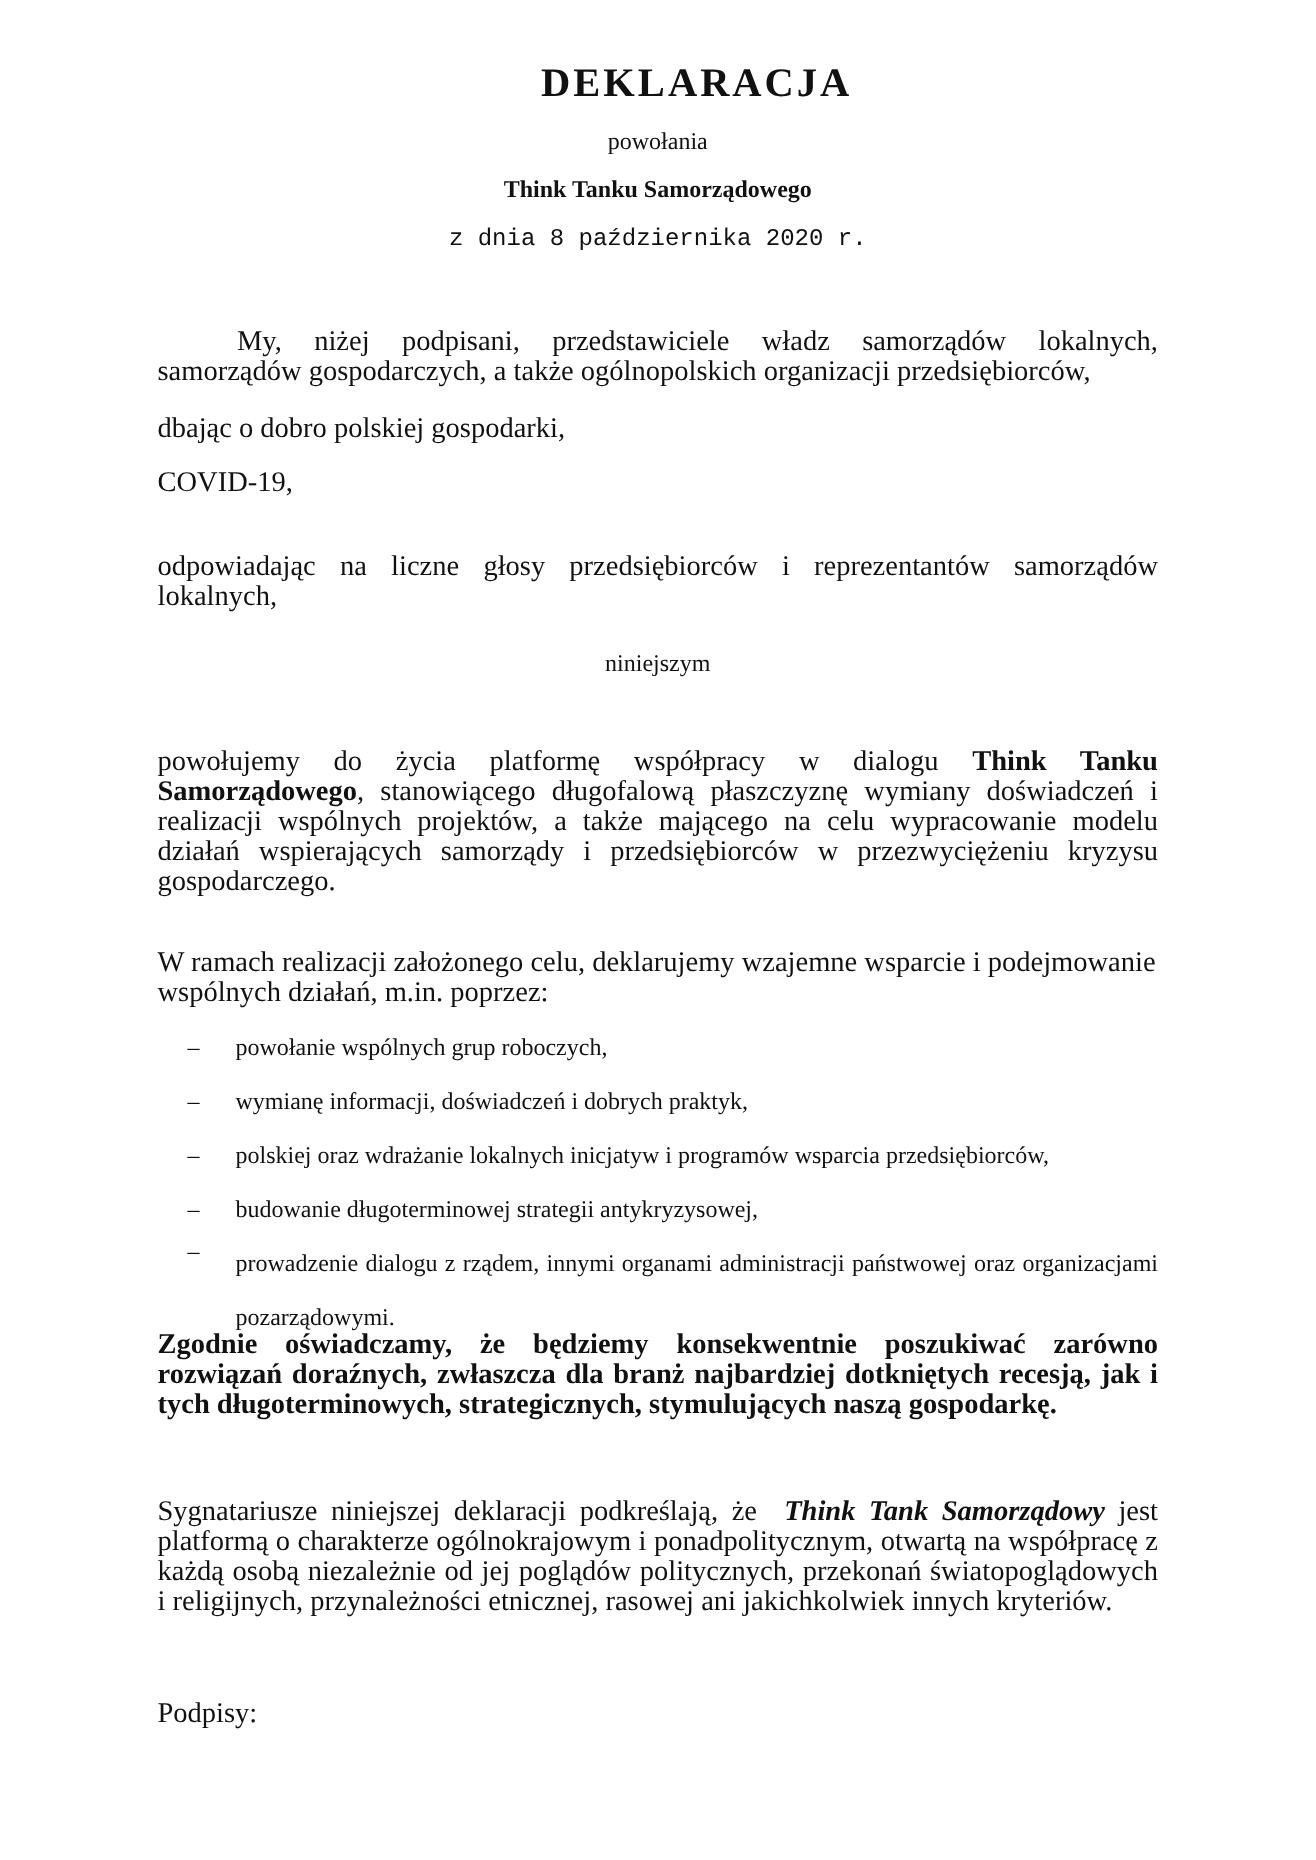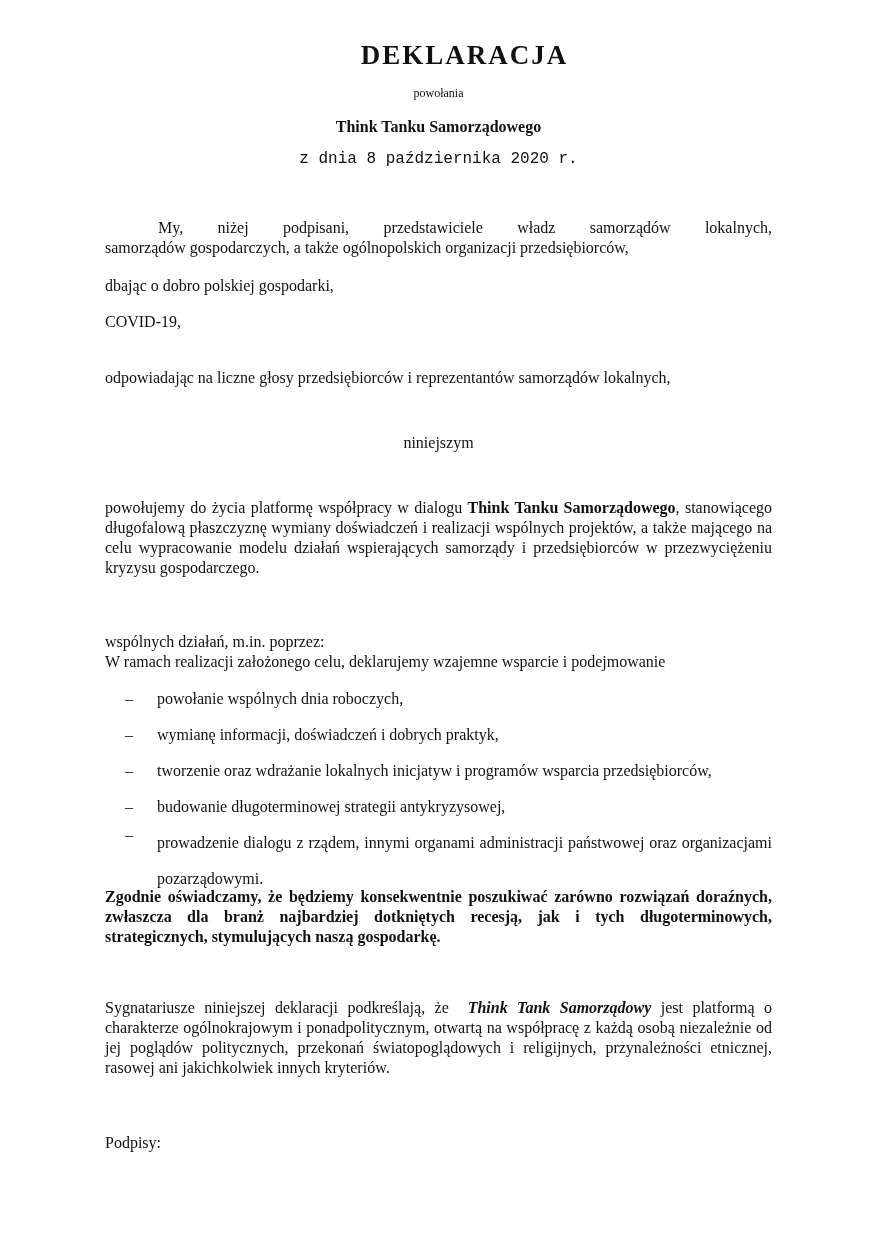--- a/index.html
+++ b/index.html
@@ -24,27 +24,27 @@
     }
     .abs { position: absolute; }
     .center { left: 0; width: 877px; text-align: center; }
     .title {
       top: 40px;
       font-size: 27px;
       font-weight: bold;
       letter-spacing: 2px;
       padding-left: 26px;
     }
-    .sub1 { top: 86px; font-size: 12px; }
+    .sub1 { top: 86px; font-size: 16px; }
     .sub2 { top: 118px; font-size: 16px; font-weight: bold; }
     .sub3 { top: 150px; font-size: 16px; font-family: Liberation Mono, monospace; }
     .para {
       left: 105px;
       width: 667px;
-      font-size: 16px;
+      font-size: 19px;
       line-height: 20px;
       text-align: justify;
     }
     .b { font-weight: bold; }
     .bi { font-weight: bold; font-style: italic; }
     .list {
       left: 105px;
       width: 667px;
       margin: 0;
       padding: 0;
@@ -86,36 +86,36 @@
 
   <div class="abs center" style="top:434px;">niniejszym</div>
 
   <div class="abs para" style="top:368px;">odpowiadając na liczne głosy przedsiębiorców i reprezentantów samorządów lokalnych,</div>
 
   <div class="abs para" style="top:498px;">
     <span>powołujemy do życia platformę współpracy w dialogu </span><span class="b">Think Tanku Samorządowego</span><span>, stanowiącego długofalową płaszczyznę wymiany doświadczeń i realizacji wspólnych projektów, a także mającego na celu wypracowanie modelu działań wspierających samorządy i przedsiębiorców w przezwyciężeniu kryzysu gospodarczego.</span>
   </div>
 
   <div class="abs para" style="top:632px;">
+    <div>W ramach realizacji założonego celu, deklarujemy wzajemne wsparcie i podejmowanie</div>
     <div>wspólnych działań, m.in. poprzez:</div>
-    <div>W ramach realizacji założonego celu, deklarujemy wzajemne wsparcie i podejmowanie</div>
   </div>
 
   <ul class="abs list" style="top:689px;">
     <li style="margin-bottom:16px;">
       <span class="dash">–</span>
-      <span class="txt">powołanie wspólnych dnia roboczych,</span>
+      <span class="txt">powołanie wspólnych grup roboczych,</span>
     </li>
     <li style="margin-bottom:16px;">
       <span class="dash">–</span>
       <span class="txt">wymianę informacji, doświadczeń i dobrych praktyk,</span>
     </li>
     <li style="margin-bottom:16px;">
       <span class="dash">–</span>
-      <span class="txt">tworzenie oraz wdrażanie lokalnych inicjatyw i programów wsparcia przedsiębiorców,</span>
+      <span class="txt">polskiej oraz wdrażanie lokalnych inicjatyw i programów wsparcia przedsiębiorców,</span>
     </li>
     <li style="margin-bottom:16px;">
       <span class="dash">–</span>
       <span class="txt">budowanie długoterminowej strategii antykryzysowej,</span>
     </li>
     <li style="line-height:36px;">
       <span class="dash" style="top:-8px;">–</span>
       <span class="txt" style="line-height:36px; margin-top:-8px;">prowadzenie dialogu z rządem, innymi organami administracji państwowej oraz organizacjami pozarządowymi.</span>
     </li>
   </ul>

